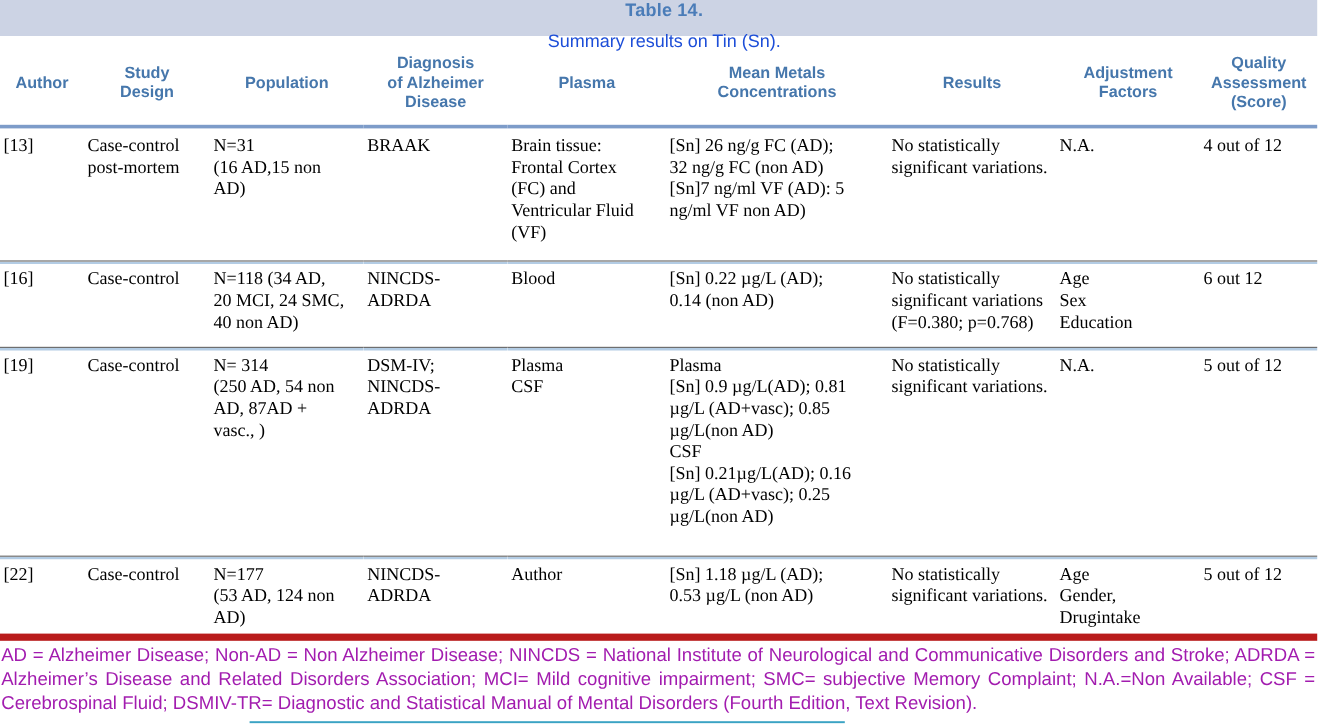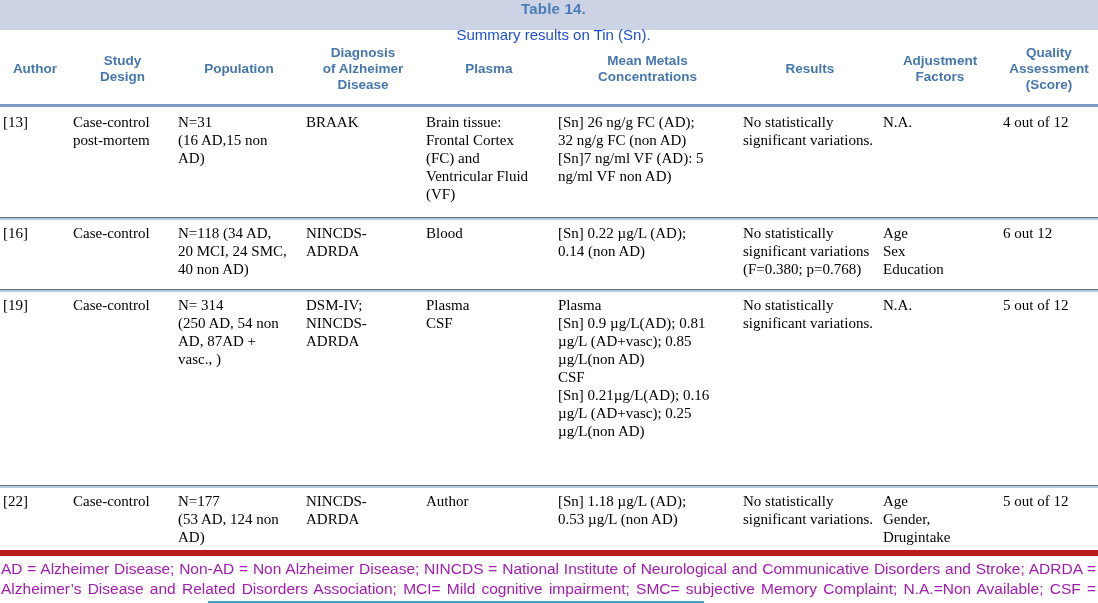--- a/index.html
+++ b/index.html
@@ -56,21 +56,21 @@
     white-space: pre-line;
     padding: 6px 3px 4px 3px;
     box-sizing: border-box;
   }
   tbody tr + tr td {
     border-top: 1px solid #6e6e6e;
     box-shadow: inset 0 2px 0 0 #b3cce4;
   }
   tbody tr:nth-child(1) td { height: 112px; }
   tbody tr:nth-child(2) td { height: 72px; }
-  tbody tr:nth-child(3) td { height: 196px; }
+  tbody tr:nth-child(3) td { height: 174px; }
   tbody tr:nth-child(4) td { height: 50px; }
 
   
   .footnote {
     border-top: 6px solid #b91c1c;
     font-family: Liberation Sans, sans-serif;
     font-size: 15.5px;
     line-height: 20px;
     color: #a21caf;
     text-align: justify;

